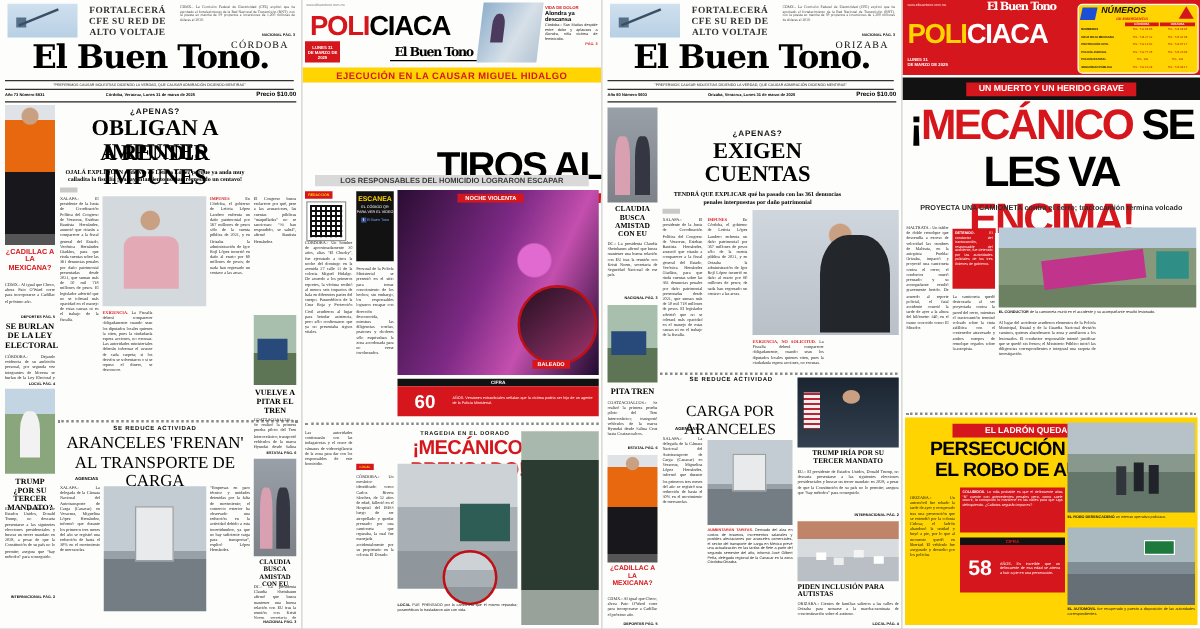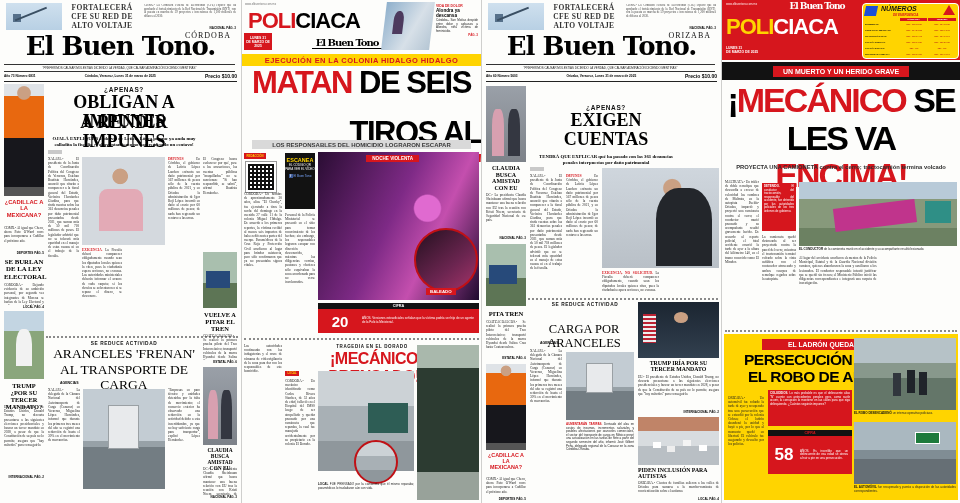--- a/index.html
+++ b/index.html
@@ -161,26 +161,23 @@
     <div class="blackletter abs" style="left:70px;top:37px;width:70px;text-align:center;font-size:10px;border-bottom:1px solid #000;">El Buen Tono</div>
     <div class="photo ph-funeral abs" style="left:142px;top:2px;width:48px;height:48px;transform:skewX(-7deg);"></div>
     <div class="abs" style="left:194px;top:4px;width:42px;">
       <div class="lead-red" style="font-size:3.4px;">VIDA DE DOLOR</div>
       <div style="font-size:4.6px;font-weight:bold;line-height:5px;">Alondra ya descansa</div>
       <div class="capt" style="margin-top:1px;">Córdoba.- San Matías despide entre dolor y aplausos a Alondra, niña víctima de feminicidio.</div>
       <div class="lead-red" style="font-size:3px;text-align:right;">PÁG. 3</div>
     </div>
 
     <div class="abs" style="left:0;top:54px;width:239px;height:12px;background:#ffd400;display:flex;align-items:center;justify-content:center;">
-      <span class="impact red" style="font-size:7.5px;letter-spacing:.4px;">EJECUCIÓN EN LA COLONIA HIDALGO HIDALGO</span>
-    </div>
-
-    <div class="impact abs" style="left:0;top:66px;width:239px;text-align:center;font-size:31px;line-height:33px;letter-spacing:-1.5px;">
-      <span class="red">MATAN</span><span> DE SEIS</span>
-    </div>
+      <span class="impact red" style="font-size:7.5px;letter-spacing:.4px;">EJECUCIÓN EN LA CAUSAR MIGUEL HIDALGO</span>
+    </div>
+
     <div class="impact abs" style="left:0;top:116px;width:239px;text-align:right;font-size:31px;line-height:33px;letter-spacing:-1.5px;">
       <span>TIROS AL </span><span class="red">'CHUCKY'</span>
     </div>
     <div class="abs" style="left:10px;top:140px;width:219px;height:9px;background:#d9d9d9;display:flex;align-items:center;justify-content:center;">
       <span class="impact" style="font-size:6px;color:#3a3a3a;">LOS RESPONSABLES DEL HOMICIDIO LOGRARON ESCAPAR</span>
     </div>
 
     <div class="tagbox abs" style="left:2px;top:153px;width:22px;height:6px;font-size:2.8px;line-height:6px;">REDACCIÓN</div>
     <div class="qr abs" style="left:4px;top:162px;width:26px;height:26px;"></div>
     <div class="bt abs" style="left:2px;top:192px;width:38px;height:140px;">CÓRDOBA.- Un hombre de aproximadamente 30 años, alias “El Chucky”, fue ejecutado a tiros la noche del domingo en la avenida 27 calle 11 de la colonia Miguel Hidalgo. De acuerdo a los primeros reportes, la víctima recibió al menos seis impactos de bala en diferentes partes del cuerpo. Paramédicos de la Cruz Roja y Protección Civil acudieron al lugar para brindar asistencia, pero sólo confirmaron que ya no presentaba signos vitales.</div>
@@ -197,21 +194,21 @@
 
     <div class="photo ph-night abs" style="left:76px;top:152px;width:161px;height:148px;">
       <div style="position:absolute;left:30%;top:3px;background:#d6161d;color:#fff;font-weight:900;font-size:4.6px;padding:1px 6px;">NOCHE VIOLENTA</div>
     </div>
     <div class="inset ph-night2" style="left:172px;top:228px;width:60px;height:60px;"></div>
     <div class="abs" style="left:184px;top:288px;background:#d6161d;color:#fff;font-weight:900;font-size:4.4px;padding:1px 4px;">BALEADO</div>
 
     <div class="abs" style="left:76px;top:303px;width:161px;">
       <div style="background:#121212;color:#fff;font-weight:900;font-size:3.8px;text-align:center;height:6px;line-height:6px;">CIFRA</div>
       <div style="background:#d6161d;height:24px;display:flex;align-items:center;">
-        <span style="width:44px;text-align:center;color:#fff;font-weight:900;font-size:15px;">20</span>
+        <span style="width:44px;text-align:center;color:#fff;font-weight:900;font-size:15px;">60</span>
         <span style="width:112px;color:#fff;font-size:3px;line-height:3.6px;text-align:justify;">AÑOS. Versiones extraoficiales señalan que la víctima podría ser hijo de un agente de la Policía Ministerial.</span>
       </div>
     </div>
 
     <div class="abs dotted" style="left:2px;top:338px;width:235px;"></div>
     <div class="bt abs" style="left:2px;top:344px;width:38px;height:156px;">Las autoridades continuarán con las indagatorias y el cruce de cámaras de videovigilancia de la zona para dar con los responsables de este homicidio.</div>
 
     <div class="kick abs" style="left:60px;top:344px;width:140px;font-size:4.5px;">TRAGEDIA EN EL DORADO</div>
     <div class="impact abs red" style="left:42px;top:350px;width:180px;text-align:center;font-size:16px;letter-spacing:-.5px;">¡MECÁNICO PRENSADO!</div>
     <div class="tagbox abs" style="left:43px;top:371px;width:14px;height:5px;font-size:2.6px;line-height:5px;">LOCAL</div>

